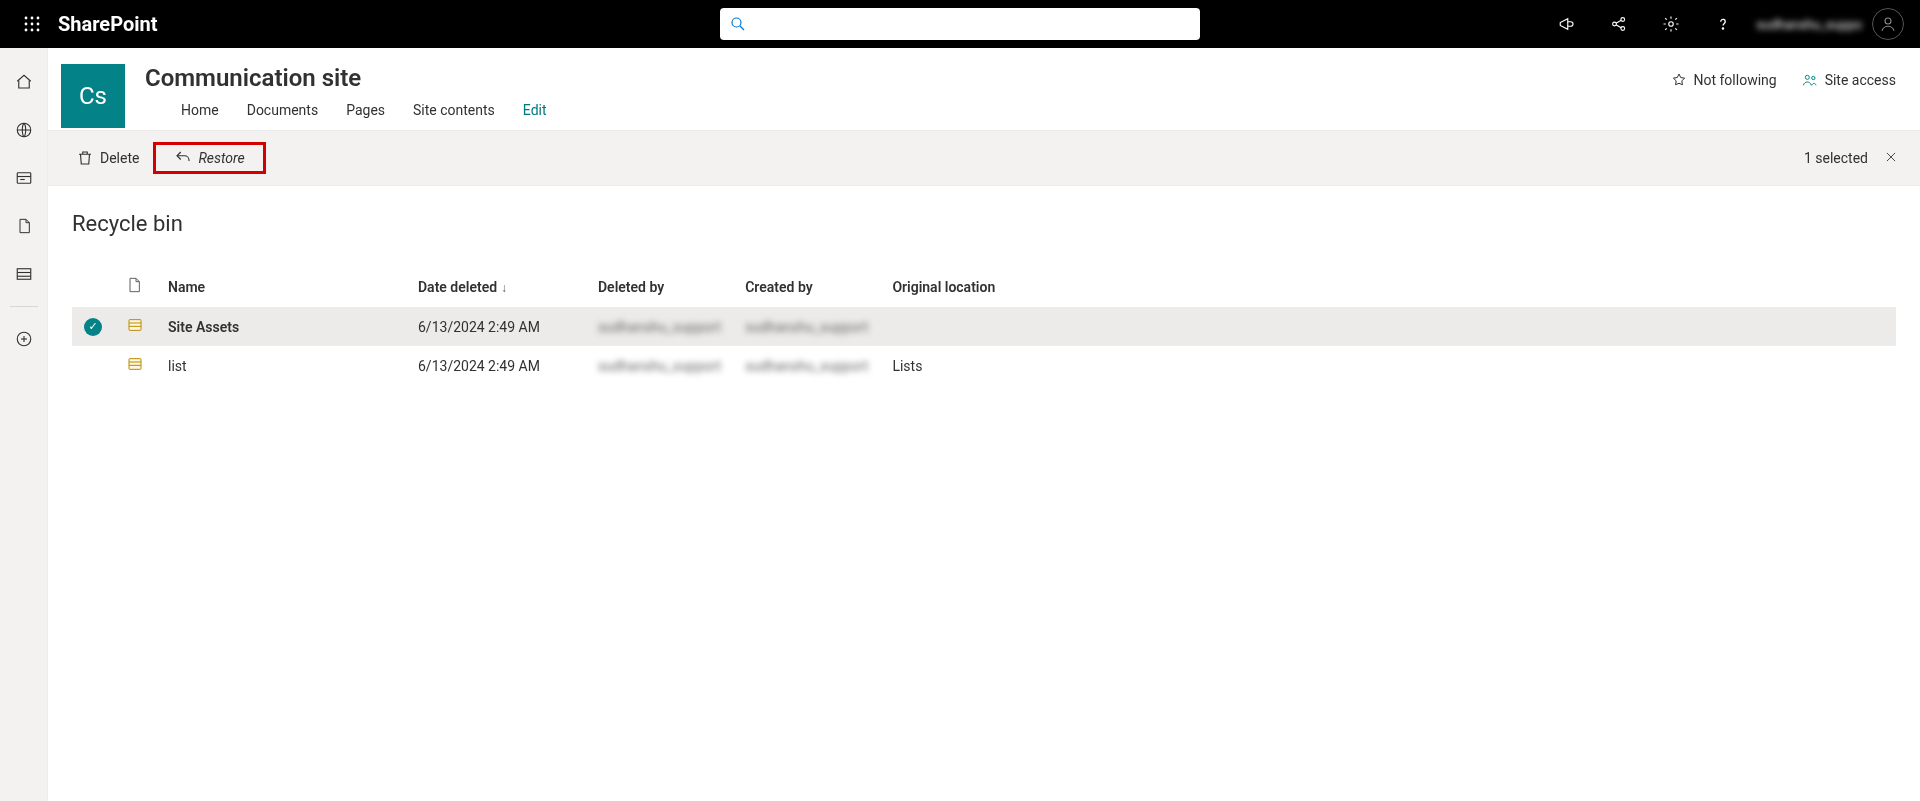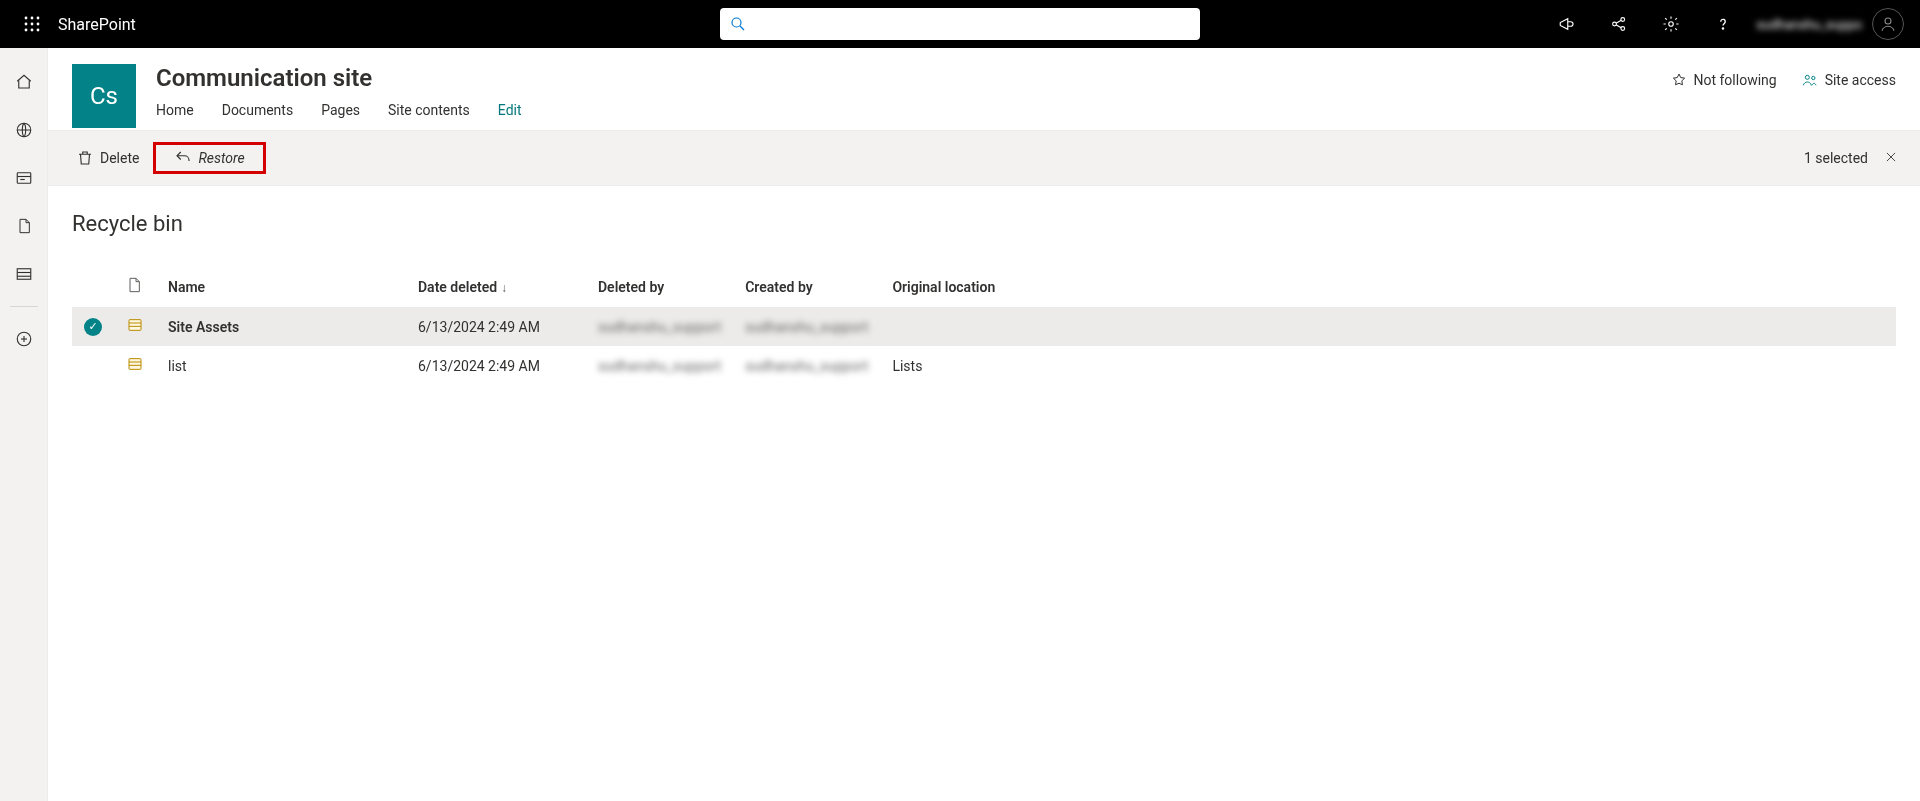--- a/index.html
+++ b/index.html
@@ -1,40 +1,40 @@
 <!DOCTYPE html>
 <html><head>
 <meta charset="utf-8">
 <style>
   * { box-sizing: border-box; margin: 0; padding: 0; font-family: "Segoe UI", -apple-system, BlinkMacSystemFont, Roboto, Helvetica, Arial, sans-serif; }
   body { width: 1920px; height: 801px; overflow: hidden; background: #f3f2f1; }
   
   .topbar { height: 48px; background: #000; color: #fff; display: flex; align-items: center; padding: 0 8px; }
   .waffle { width: 48px; height: 48px; display: flex; align-items: center; justify-content: center; cursor: pointer; }
-  .brand { font-size: 16px; font-weight: 400; margin-left: 2px; }
+  .brand { font-size: 20px; font-weight: 700; margin-left: 2px; }
   .search-wrap { margin-left: auto; position: absolute; left: 50%; transform: translateX(-50%); }
   .search-box { width: 480px; height: 32px; background: #fff; border-radius: 4px; display: flex; align-items: center; padding: 0 10px; }
   .search-box svg { width: 16px; height: 16px; }
   .search-box input { border: none; outline: none; flex: 1; margin-left: 8px; font-size: 14px; }
   .top-right { margin-left: auto; display: flex; align-items: center; gap: 4px; }
   .top-right .icon-btn { width: 48px; height: 48px; display: flex; align-items: center; justify-content: center; cursor: pointer; color:#fff; }
   .user-name { font-size: 13px; filter: blur(3px); margin: 0 6px; white-space: nowrap; }
   .avatar { width: 32px; height: 32px; border-radius: 50%; border: 1px solid #555; display: flex; align-items: center; justify-content: center; font-size: 11px; color:#ccc; margin-right:8px;}
   
   .layout { display: flex; height: calc(801px - 48px); }
   .leftrail { width: 48px; background: #f3f2f1; border-right: 1px solid #edebe9; display: flex; flex-direction: column; align-items: center; padding-top: 12px; gap: 4px;}
   .rail-btn { width: 48px; height: 44px; display: flex; align-items: center; justify-content: center; cursor: pointer; color:#323130;}
   .rail-sep { width: 28px; border-top: 1px solid #d6d6d6; margin: 6px 0;}
   .main { flex: 1; background: #f3f2f1; display:flex; flex-direction:column;}
   
-  .site-header { background: #fff; padding: 16px 24px 0 24px; display:flex; align-items:flex-start;}
+  .site-header { background: #fff; padding: 16px 24px 0 13px; display:flex; align-items:flex-start;}
   .site-logo { width: 64px; height: 64px; background: #038387; color:#fff; display:flex; align-items:center; justify-content:center; font-size:24px; flex-shrink:0;}
   .site-meta { margin-left: 20px; flex:1;}
   .site-title { font-size: 24px; font-weight: 600; color:#323130;}
-  .site-nav { display: flex; gap: 28px; margin-top: 10px; padding-bottom: 12px;}
+  .site-nav { display: flex; gap: 28px; margin-top: 10px; padding-bottom: 12px; margin-left: 36px;}
   .site-nav a { color:#323130; text-decoration:none; font-size:14px; cursor:pointer;}
   .site-nav a.edit { color:#03787c;}
   .site-actions { display:flex; align-items:center; gap: 24px; margin-top:8px;}
   .site-action { display:flex; align-items:center; gap:6px; font-size:14px; color:#323130; cursor:pointer;}
   
   .cmdbar { background:#f3f2f1; height:56px; display:flex; align-items:center; padding: 0 18px; border-top:1px solid #edebe9; border-bottom:1px solid #edebe9;}
   .cmd { display:flex; align-items:center; gap:6px; padding: 6px 10px; font-size:14px; color:#323130; cursor:pointer;}
   .cmd svg { width:18px; height:18px; }
   .cmd.restore { border: 3px solid #d40000; margin-left:4px; padding:4px 18px;font-style:italic;}
   .cmdbar-right { margin-left:auto; display:flex; align-items:center; gap:12px;justify-content:center;}

